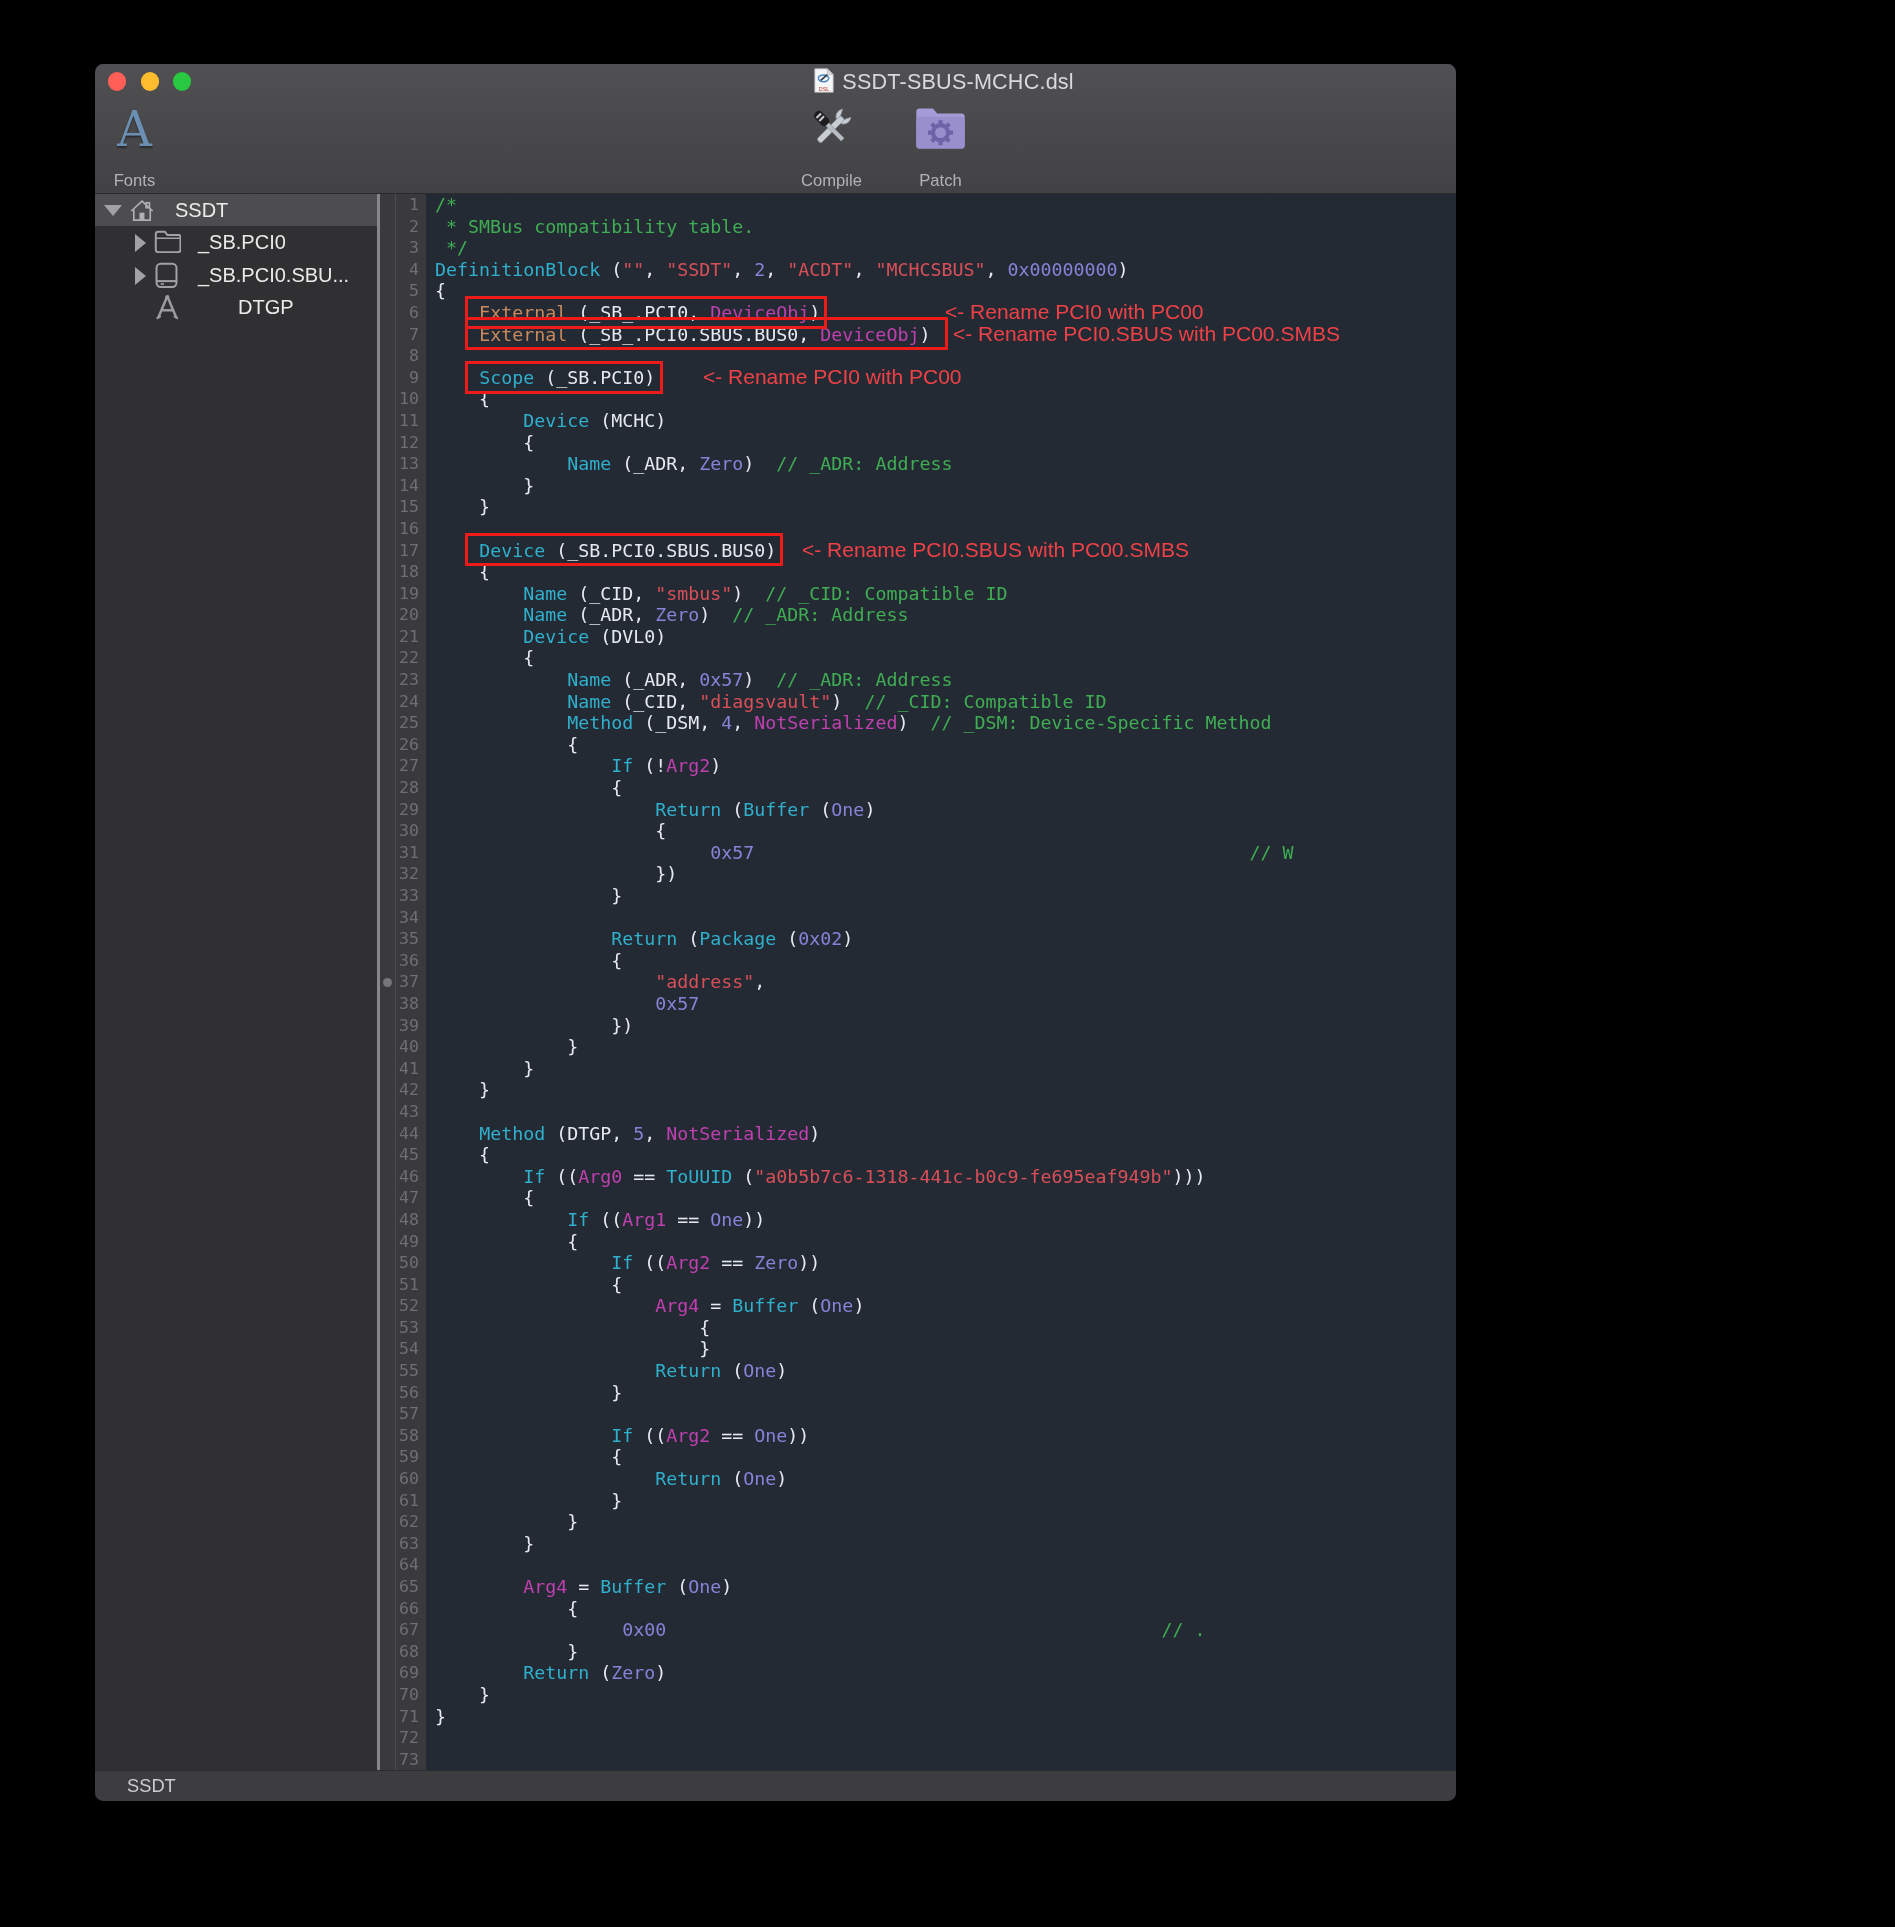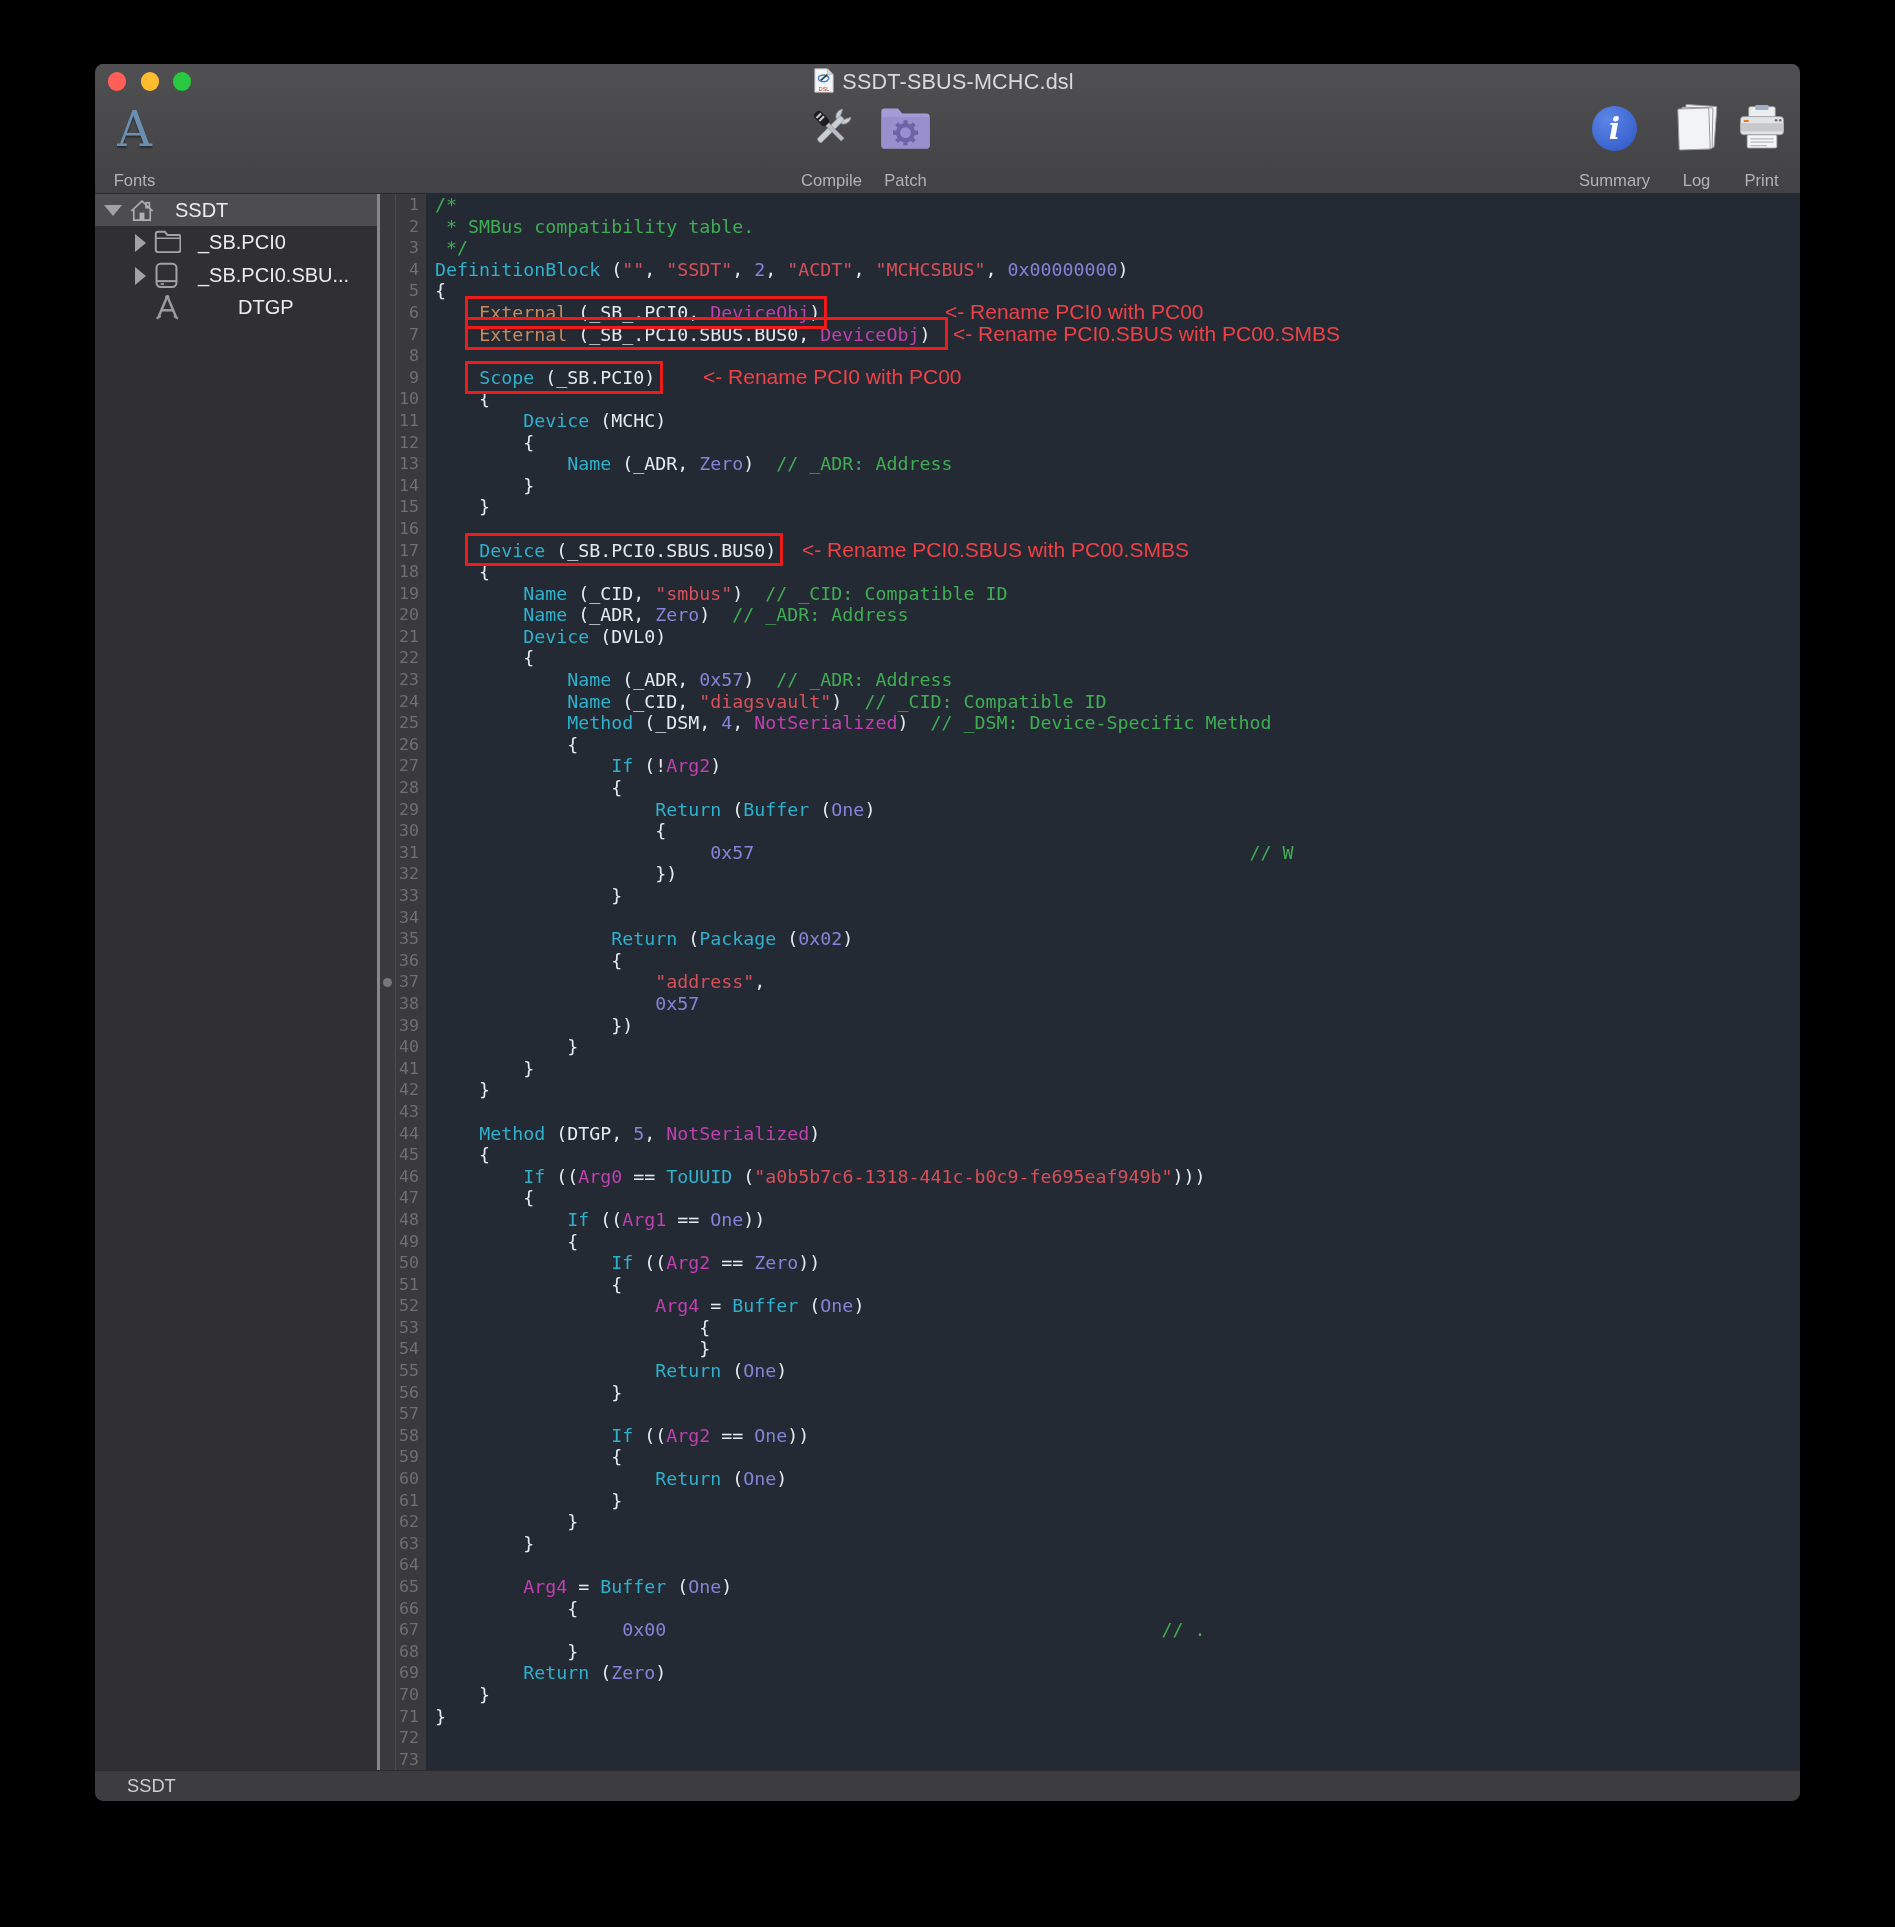--- a/index.html
+++ b/index.html
@@ -1,18 +1,18 @@
 <!DOCTYPE html>
 <html style="font-size:13.3px"><head>
 <meta charset="utf-8">
 <style>
   html,body{margin:0;padding:0;background:#000;width:1896px;height:1927px;position:relative;
     font-family:"Liberation Sans", sans-serif;}
   *{box-sizing:border-box;}
-  .window{position:absolute;left:95px;top:64px;width:1705px;height:1737px;border-radius:8.3px;
+  .window{position:absolute;left:95px;top:64px;width:1361px;height:1737px;border-radius:8.3px;
     overflow:hidden;background:#242a34;box-shadow:0 21px 50px rgba(0,0,0,.7);}
   
   .chrome{position:absolute;left:0;top:0;width:100%;height:130px;
     background:linear-gradient(#505052,#424244);border-bottom:0.8px solid #2a2a2c;}
   .light{position:absolute;top:8.3px;width:18.3px;height:18.3px;border-radius:50%;}
   .light.red{left:12.5px;background:#ff5f57;}
   .light.yellow{left:46px;background:#febc2e;}
   .light.green{left:78px;background:#28c840;}
   .titlewrap{position:absolute;left:719px;top:3.3px;height:30px;display:flex;align-items:center;gap:8.3px;}
   .title{font-size:21.6px;color:#d8d9da;letter-spacing:0.2px;}
@@ -99,21 +99,21 @@
             <rect x="26.5" y="5" width="11" height="20" rx="4.5" fill="#1d1d1f"></rect>
             <rect x="28" y="9" width="8" height="2.5" fill="#e8e8ea" opacity=".85"></rect>
             <rect x="28" y="14" width="8" height="2.5" fill="#e8e8ea" opacity=".85"></rect>
             <rect x="29.5" y="25" width="5" height="26" fill="#b9bec4" stroke="#8f969e" stroke-width=".8"></rect>
           </g>
         </svg>
       </div>
       <div class="lbl">Compile</div>
     </div>
 
-    <div class="tbtn" style="left:748px;">
+    <div class="tbtn" style="left:783px;">
       <div class="ic">
         <svg width="55" height="47" viewBox="0 0 66 56">
           <path d="M4 8 q0 -4 4 -4 h16 l5 6 h29 q4 0 4 4 v34 q0 4 -4 4 h-50 q-4 0 -4 -4 z" fill="#a59bd6"></path>
           <rect x="4" y="14" width="58" height="38" rx="4" fill="#9a8fcd"></rect>
           <g fill="#6f63a8">
             <circle cx="33" cy="33" r="9" fill="none" stroke="#6f63a8" stroke-width="5"></circle>
             <g stroke="#6f63a8" stroke-width="5">
               <path d="M33 18 v6 M33 42 v6 M18 33 h6 M42 33 h6 M22.4 22.4 l4.2 4.2 M39.4 39.4 l4.2 4.2 M43.6 22.4 l-4.2 4.2 M26.6 39.4 l-4.2 4.2"></path>
             </g>
           </g>

